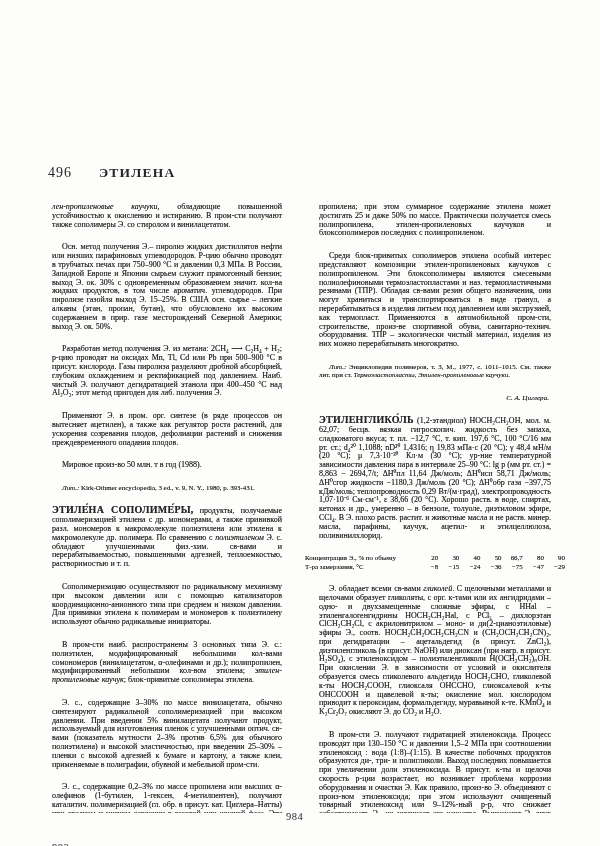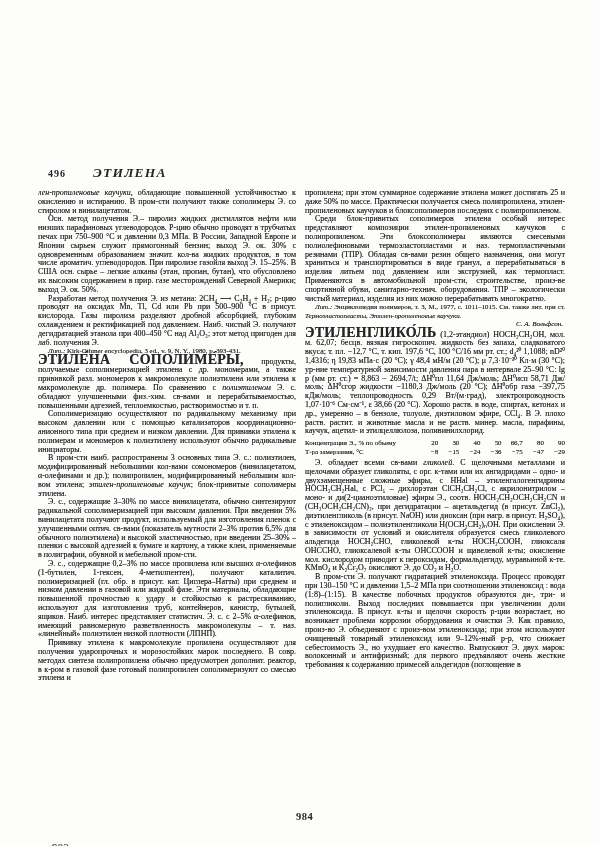--- a/index.html
+++ b/index.html
@@ -1,66 +1,68 @@
 <!DOCTYPE html>
 <html><head>
 <meta charset="utf-8">
 <style>
   html,body{margin:0;padding:0;background:#e9e9e7;}
   .page{position:relative;width:600px;height:846px;background:#fdfdfc;margin:0 auto;
         font-family:"Liberation Serif","DejaVu Serif",serif;color:#262626;overflow:hidden;}
   .runhead{position:absolute;top:163px;left:48px;white-space:nowrap;}
-  .rh-num{font-weight:bold;font-size:10px;letter-spacing:1px;}
-  .rh-title{font-weight:bold;font-size:13.5px;margin-left:27px;letter-spacing:1.2px;font-style:italic;}
+  .rh-num{font-weight:normal;font-size:14px;letter-spacing:1px;}
+  .rh-title{font-weight:bold;font-size:13.5px;margin-left:27px;letter-spacing:1.2px;}
   .col{position:absolute;top:189px;width:258px;height:624px;overflow:hidden;
        text-align:justify;font-size:8px;line-height:8.8px;
        text-shadow:0 0 0.35px rgba(40,40,40,0.65);}
   .col-left{left:38px;}
   .col-right{left:305px;width:260px;font-family:Liberation Serif, serif;}
-  p.para{margin:0;padding:0;text-indent:0;}
+  p.para{margin:14px;padding:0;text-indent:0;}
   p.ind{text-indent:10px;}
   p.lit{font-size:6.9px;line-height:8.3px;text-indent:10px;}
   p.sig{text-align:right;font-style:italic;font-size:7.1px;line-height:8.6px;padding-right:2px;}
   .seg-i{font-style:italic;}
-  .seg-b{font-weight:bold;font-size:14px;letter-spacing:0.25px;}
+  .seg-b{font-weight:bold;font-size:10px;letter-spacing:0.25px;}
   .ftable{margin:3px 0 3px 0;font-size:6.9px;line-height:8.4px;}
   .frow{display:flex;}
   .flabel{flex:0 0 112px;text-align:left;white-space:nowrap;}
   .fval{flex:1;text-align:right;}
   .pgnum{position:absolute;top:811px;font-size:10.5px;letter-spacing:0.5px;}
   .pg-left{left:52px;margin-top:31px;}
-  .pg-right{left:296px;font-weight:bold;}
+  .pg-right{left:286px;}
 </style>
 </head>
 <body>
 
 <div class="page">
 
   <div class="runhead">
     <span class="rh-num">496</span><span class="rh-title">ЭТИЛЕНА</span>
   </div>
 
   <div class="col col-left">
     <p class="para"><span class="seg-i">лен-пропиленовые каучуки,</span><span> обладающие повышенной устойчивостью к окислению и истиранию. В пром-сти получают также сополимеры Э. со стиролом и винилацетатом.</span></p>
     <p class="para ind"><span>Осн. метод получения Э.– пиролиз жидких дистиллятов нефти или низших парафиновых углеводородов. Р-цию обычно проводят в трубчатых печах при 750–900 °C и давлении 0,3 МПа. В России, Западной Европе и Японии сырьем служит прямогонный бензин; выход Э. ок. 30% с одновременным образованием значит. кол-ва жидких продуктов, в том числе ароматич. углеводородов. При пиролизе газойля выход Э. 15–25%. В США осн. сырье – легкие алканы (этан, пропан, бутан), что обусловлено их высоким содержанием в прир. газе месторождений Северной Америки; выход Э. ок. 50%.</span></p>
     <p class="para ind"><span>Разработан метод получения Э. из метана: 2CH₄ ⟶ C₂H₄ + H₂; р-цию проводят на оксидах Mn, Tl, Cd или Pb при 500–900 °C в присут. кислорода. Газы пиролиза разделяют дробной абсорбцией, глубоким охлаждением и ректификацией под давлением. Наиб. чистый Э. получают дегидратацией этанола при 400–450 °C над Al₂O₃; этот метод пригоден для лаб. получения Э.</span></p>
+    <p class="para ind"><span>Применяют Э. в пром. орг. синтезе (в ряде процессов он вытесняет ацетилен), а также как регулятор роста растений, для ускорения созревания плодов, дефолиации растений и снижения преждевременного опадания плодов.</span></p>
+    <p class="para ind"><span>Мировое произ-во 50 млн. т в год (1988).</span></p>
     <p class="para lit"><span class="seg-i">Лит.:</span><span> Kirk-Othmer encyclopedia, 3 ed., v. 9, N. Y., 1980, p. 393-431.</span></p>
     <p class="para"><span class="seg-b">ЭТИЛЕ́НА СОПОЛИМЕ́РЫ,</span><span> продукты, получаемые сополимеризацией этилена с др. мономерами, а также прививкой разл. мономеров к макромолекуле полиэтилена или этилена к макромолекуле др. полимера. По сравнению с </span><span class="seg-i">полиэтиленом</span><span> Э. с. обладают улучшенными физ.-хим. св-вами и перерабатываемостью, повышенными адгезией, теплоемкостью, растворимостью и т. п.</span></p>
     <p class="para ind"><span>Сополимеризацию осуществляют по радикальному механизму при высоком давлении или с помощью катализаторов координационно-анионного типа при среднем и низком давлении. Для прививки этилена к полимерам и мономеров к полиэтилену используют обычно радикальные инициаторы.</span></p>
     <p class="para ind"><span>В пром-сти наиб. распространены 3 основных типа Э. с.: полиэтилен, модифицированный небольшими кол-вами сомономеров (винилацетатом, α-олефинами и др.); полипропилен, модифицированный небольшим кол-вом этилена; </span><span class="seg-i">этилен-пропиленовые каучук</span><span>; блок-привитые сополимеры этилена.</span></p>
     <p class="para ind"><span>Э. с., содержащие 3–30% по массе винилацетата, обычно синтезируют радикальной сополимеризацией при высоком давлении. При введении 5% винилацетата получают продукт, используемый для изготовления пленок с улучшенными оптич. св-вами (показатель мутности 2–3% против 6,5% для обычного полиэтилена) и высокой эластичностью, при введении 25–30% – пленки с высокой адгезией к бумаге и картону, а также клеи, применяемые в полиграфии, обувной и мебельной пром-сти.</span></p>
     <p class="para ind"><span>Э. с., содержащие 0,2–3% по массе пропилена или высших α-олефинов (1-бутилен, 1-гексен, 4-метилпентен), получают каталитич. полимеризацией (гл. обр. в присут. кат. Циглера–Натты) при среднем и низком давлении в газовой или жидкой фазе. Эти материалы, обладающие повышенной прочностью к удару и стойкостью к растрескиванию, используют для изготовления труб, контейнеров, канистр, бутылей, ящиков. Наиб. интерес представляет статистич. Э. с. с 2–5% α-олефинов, имеющий равномерную разветвленность макромолекулы – т. наз. «линейный» полиэтилен низкой плотности (ЛПНП).</span></p>
     <p class="para ind"><span>Прививку этилена к макромолекуле пропилена осуществляют для получения ударопрочных и морозостойких марок последнего. В совр. методах синтеза полипропилена обычно предусмотрен дополнит. реактор, в к-ром в газовой фазе готовый полипропилен сополимеризуют со смесью этилена и</span></p>
   </div>
 
   <div class="col col-right">
     <p class="para"><span>пропилена; при этом суммарное содержание этилена может достигать 25 и даже 50% по массе. Практически получается смесь полипропилена, этилен-пропиленовых каучуков и блоксополимеров последних с полипропиленом.</span></p>
     <p class="para ind"><span>Среди блок-привитых сополимеров этилена особый интерес представляют композиции этилен-пропиленовых каучуков с полипропиленом. Эти блоксополимеры являются смесевыми полиолефиновыми термоэластопластами и наз. термопластичными резинами (ТПР). Обладая св-вами резин общего назначения, они могут храниться и транспортироваться в виде гранул, а перерабатываться в изделия литьем под давлением или экструзией, как термопласт. Применяются в автомобильной пром-сти, строительстве, произ-ве спортивной обуви, санитарно-технич. оборудования. ТПР – экологически чистый материал, изделия из них можно перерабатывать многократно.</span></p>
     <p class="para lit"><span class="seg-i">Лит.:</span><span> Энциклопедия полимеров, т. 3, М., 1977, с. 1011–1015. См. также лит. при ст. </span><span class="seg-i">Термоэластопласты, Этилен-пропиленовые каучуки.</span></p>
-    <p class="para sig"><span class="seg-i">С. А. Вольфсон.</span></p>
+    <p class="para sig"><span class="seg-i">С. А. Циглера.</span></p>
     <p class="para"><span class="seg-b">ЭТИЛЕНГЛИКО́ЛЬ</span><span> (1,2-этандиол) HOCH₂CH₂OH, мол. м. 62,07; бесцв. вязкая гигроскопич. жидкость без запаха, сладковатого вкуса; т. пл. −12,7 °C, т. кип. 197,6 °C, 100 °C/16 мм рт. ст.; d₄²⁰ 1,1088; nD²⁰ 1,4316; η 19,83 мПа·с (20 °C); γ 48,4 мН/м (20 °C); μ 7,3·10⁻³⁰ Кл·м (30 °C); ур-ние температурной зависимости давления пара в интервале 25–90 °C: lg p (мм рт. ст.) = 8,863 − 2694,7/t; ΔH⁰пл 11,64 Дж/моль; ΔH⁰исп 58,71 Дж/моль; ΔH⁰сгор жидкости −1180,3 Дж/моль (20 °C); ΔH⁰обр газа −397,75 кДж/моль; теплопроводность 0,29 Вт/(м·град), электропроводность 1,07·10⁻⁶ См·см⁻¹, ε 38,66 (20 °C). Хорошо раств. в воде, спиртах, кетонах и др., умеренно – в бензоле, толуоле, диэтиловом эфире, CCl₄. В Э. плохо раств. растит. и животные масла и не раств. минер. масла, парафины, каучук, ацетил- и этилцеллюлоза, поливинилхлорид.</span></p>
 
     <div class="ftable">
       <div class="frow">
         <span class="flabel">Концентрация Э., % по объему</span>
         <span class="fval">20</span>
         <span class="fval">30</span>
         <span class="fval">40</span>
         <span class="fval">50</span>
         <span class="fval">66,7</span>

